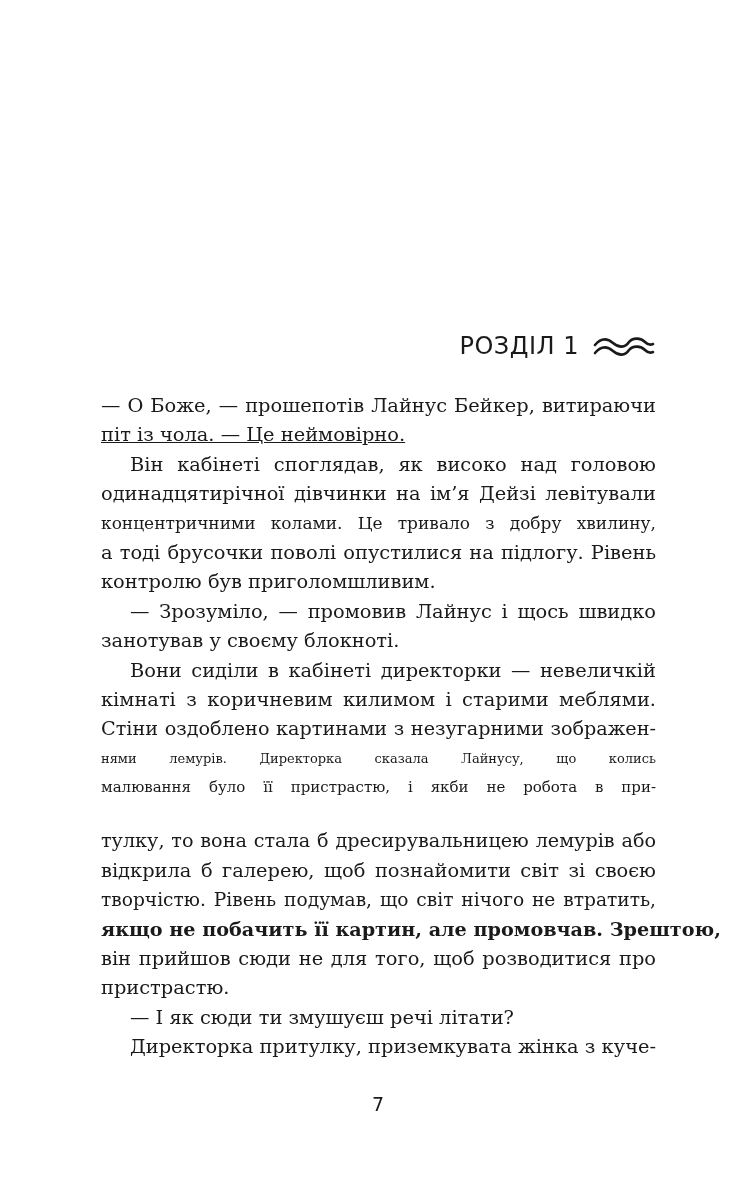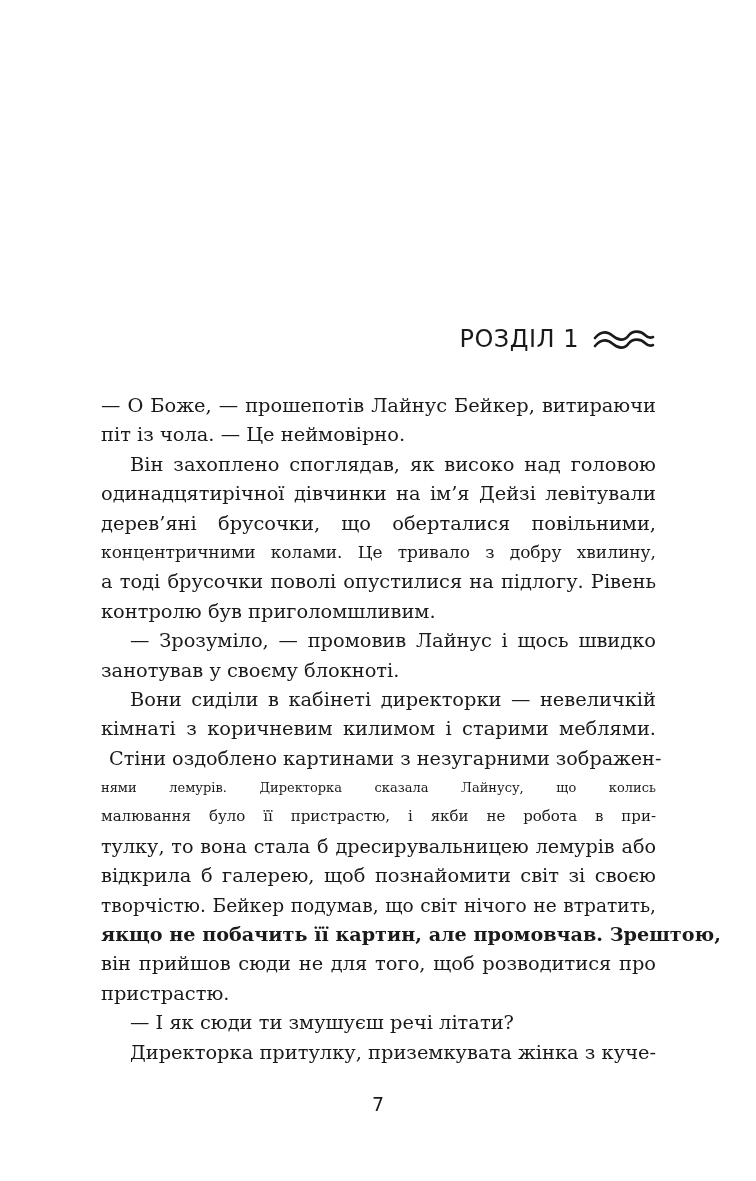--- a/index.html
+++ b/index.html
@@ -15,21 +15,21 @@
       color: #1a1a1a;
     }
     .page {
       position: absolute;
       left: 0; top: 0;
       width: 756px;
       height: 1181px;
     }
     .chapter-heading {
       position: absolute;
-      top: 321px;
+      top: 328px;
       right: 101px;
       display: flex;
       align-items: center;
       gap: 14px;
     }
     .chapter-title {
       font-family: "DejaVu Sans", sans-serif;
       font-size: 24px;
       letter-spacing: 0.5px;
       color: #1a1a1a;
@@ -88,37 +88,36 @@
     <span class="wave-icon">
       <svg width="62" height="22" viewBox="0 0 62 22" xmlns="http://www.w3.org/2000/svg">
         <path d="M2 9 C 8 2, 14 2, 20 7 C 26 12, 32 12, 36 6 C 40 1, 48 2, 52 6 C 55 9, 58 9, 60 8" fill="none" stroke="#1a1a1a" stroke-width="2.6" stroke-linecap="round"></path>
         <path d="M2 17 C 8 10, 14 10, 20 15 C 26 20, 32 20, 36 14 C 40 9, 48 10, 52 14 C 55 17, 58 17, 60 16" fill="none" stroke="#1a1a1a" stroke-width="2.6" stroke-linecap="round"></path>
       </svg>
     </span>
   </div>
 
   <div class="text-block">
     <span class="line" style="white-space: nowrap;">— О Боже, — прошепотів Лайнус Бейкер, витираючи</span>
-    <span class="line last" style="white-space: nowrap;">піт із чола. — Це неймовірно.</span>
-    <span class="line indent" style="white-space: nowrap;">Він захоплено споглядав, як високо над головою</span>
+    <span class="line last" style="white-space: nowrap; text-decoration: underline;">піт із чола. — Це неймовірно.</span>
+    <span class="line indent" style="white-space: nowrap;">Він кабінеті споглядав, як високо над головою</span>
     <span class="line" style="white-space: nowrap;">одинадцятирічної дівчинки на ім’я Дейзі левітували</span>
-    <span class="line" style="white-space: nowrap;">дерев’яні брусочки, що оберталися повільними,</span>
     <span class="line" style="white-space: nowrap; font-size: 17px;">концентричними колами. Це тривало з добру хвилину,</span>
     <span class="line" style="white-space: nowrap;">а тоді брусочки поволі опустилися на підлогу. Рівень</span>
     <span class="line last" style="white-space: nowrap;">контролю був приголомшливим.</span>
     <span class="line indent" style="white-space: nowrap;">— Зрозуміло, — промовив Лайнус і щось швидко</span>
     <span class="line last" style="white-space: nowrap;">занотував у своєму блокноті.</span>
     <span class="line indent" style="white-space: nowrap;">Вони сиділи в кабінеті директорки — невеличкій</span>
     <span class="line" style="white-space: nowrap;">кімнаті з коричневим килимом і старими меблями.</span>
-    <span class="line" style="white-space: nowrap; font-size: 19.2px; margin-left: 8px;">Стіни оздоблено картинами з незугарними зображен-</span>
+    <span class="line" style="white-space: nowrap; font-size: 19.2px;">Стіни оздоблено картинами з незугарними зображен-</span>
     <span class="line" style="white-space: nowrap; font-size: 13px;">нями лемурів. Директорка сказала Лайнусу, що колись</span>
     <span class="line" style="white-space: nowrap; font-size: 15px;">малювання було її пристрастю, і якби не робота в при-</span>
-    <span class="line" style="white-space: nowrap; font-size: 19.2px;">тулку, то вона стала б дресирувальницею лемурів або</span>
+    <span class="line" style="white-space: nowrap; font-size: 19.2px; margin-top: 24px;">тулку, то вона стала б дресирувальницею лемурів або</span>
     <span class="line" style="white-space: nowrap;">відкрила б галерею, щоб познайомити світ зі своєю</span>
-    <span class="line" style="white-space: nowrap; font-size: 18.6px;">творчістю. Бейкер подумав, що світ нічого не втратить,</span>
+    <span class="line" style="white-space: nowrap; font-size: 18.6px;">творчістю. Рівень подумав, що світ нічого не втратить,</span>
     <span class="line" style="white-space: nowrap; font-size: 19.2px; font-weight: bold;">якщо не побачить її картин, але промовчав. Зрештою,</span>
     <span class="line" style="white-space: nowrap;">він прийшов сюди не для того, щоб розводитися про</span>
     <span class="line last" style="white-space: nowrap;">пристрастю.</span>
     <span class="line indent last" style="white-space: nowrap;">— І як сюди ти змушуєш речі літати?</span>
     <span class="line indent" style="white-space: nowrap;">Директорка притулку, приземкувата жінка з куче-</span>
   </div>
 
   <div class="page-number">7</div>
 </div>
 

